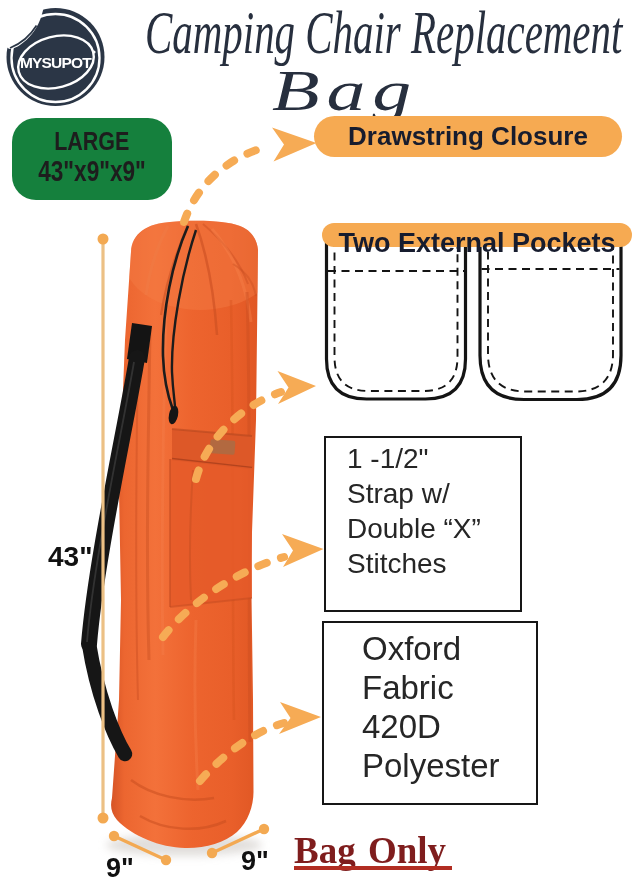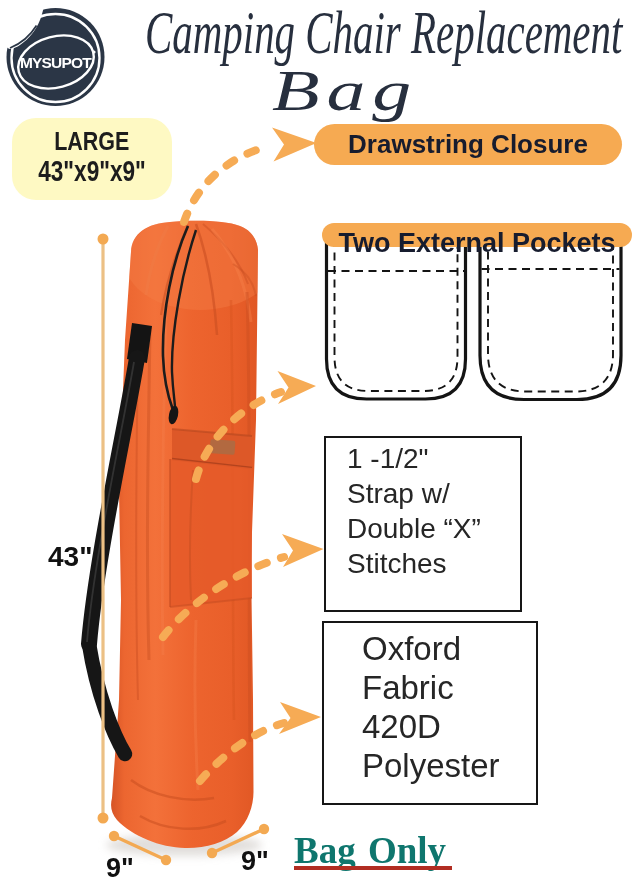--- a/index.html
+++ b/index.html
@@ -7,41 +7,41 @@
        font-family:"Liberation Sans", sans-serif;}
   .abs{position:absolute;}
   .title1{left:145px;top:1px;white-space:nowrap;
     font-family:"Liberation Serif",serif;font-style:italic;font-weight:400;
     font-size:62px;line-height:62px;color:#272f3e;
     transform:scaleX(0.66);transform-origin:0 0;}
   .title2{left:272px;top:63px;white-space:nowrap;
     font-family:"Liberation Serif",serif;font-style:italic;font-weight:400;
     font-size:56px;line-height:56px;color:#272f3e;letter-spacing:5px;
     transform:scaleX(1.39);transform-origin:0 0;}
-  .badge{left:12px;top:118px;width:160px;height:82px;background:#fef9c3;border-radius:24px;
+  .badge{left:12px;top:118px;width:160px;height:82px;background:#15803d;border-radius:24px;
     color:#1d1d1d;font-weight:bold;text-align:center;}
   .badge .l1{margin-top:9px;font-size:25px;line-height:29px;}
   .badge .l1 span{display:inline-block;transform:scaleX(0.86);transform-origin:50% 50%;}
   .badge .l2{font-size:29px;line-height:31px;}
   .badge .l2 span{display:inline-block;transform:scaleX(0.78);transform-origin:50% 50%;}
   .pill{background:#f6aa52;border-radius:23px;color:#171c2e;font-weight:bold;
     text-align:center;}
-  .pill1{left:314px;top:116px;width:308px;height:41px;font-size:26px;line-height:41px;margin-top:8px;}
+  .pill1{left:314px;top:116px;width:308px;height:41px;font-size:26px;line-height:41px;}
   .pill2{left:322px;top:183px;width:310px;height:24px;font-size:27px;line-height:40px;margin-top:40px;}
   .box{border:2px solid #161616;color:#262626;background:#ffffff;}
   .box1{left:324px;top:436px;width:173px;height:169px;font-size:28px;line-height:35px;
     padding-left:21px;padding-top:3px;}
   .box2{left:322px;top:621px;width:174px;height:174px;font-size:33px;line-height:39px;
     padding-left:38px;padding-top:6px;}
   .dim{font-weight:bold;color:#111;}
   .d43{left:48px;top:541px;font-size:28px;}
   .d9a{left:106px;top:853px;font-size:27px;}
   .d9b{left:241px;top:846px;font-size:27px;}
   .bagonly{left:294px;top:832px;font-family:"Liberation Serif",serif;font-weight:bold;
-    font-size:37px;line-height:37px;color:#0f766e;word-spacing:3px;}
+    font-size:37px;line-height:37px;color:#7f1d1d;word-spacing:3px;}
   .bagunder{left:294px;top:866px;width:158px;height:4px;background:#b12d22;}
   svg{display:block;}
 </style>
 </head>
 <body>
 
 <svg class="abs" style="left:0;top:0" width="634" height="879" viewBox="0 0 634 879">
   <defs>
     <linearGradient id="bagg" x1="0" y1="0" x2="1" y2="0">
       <stop offset="0" stop-color="#d65426"></stop>

